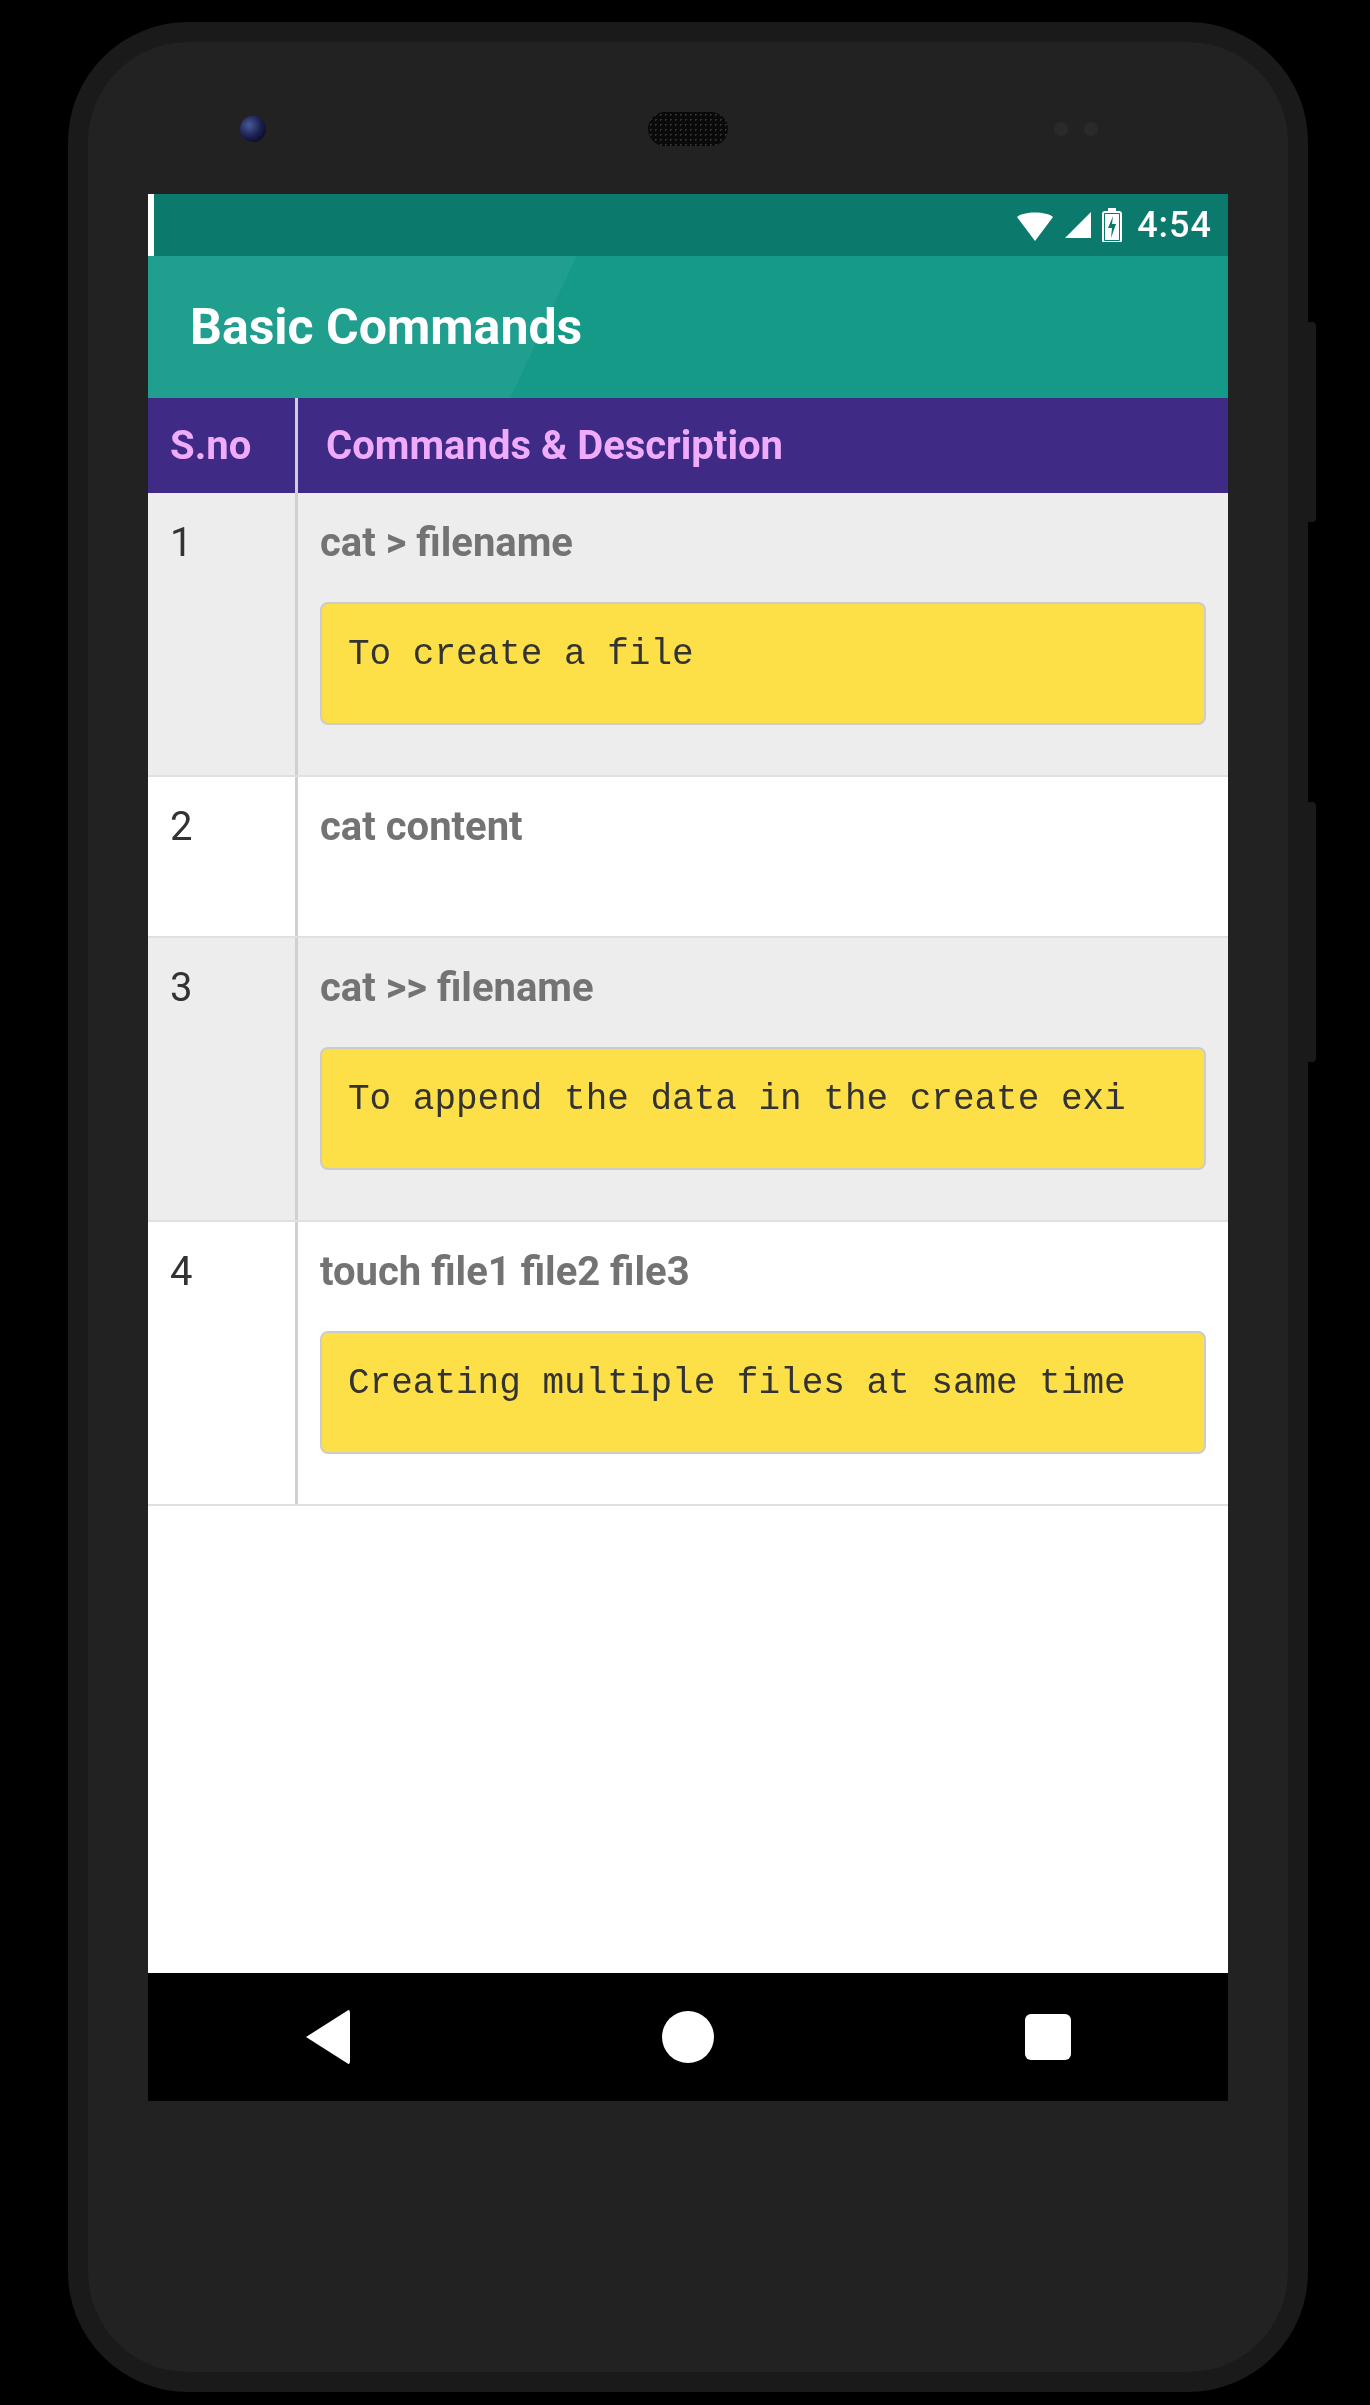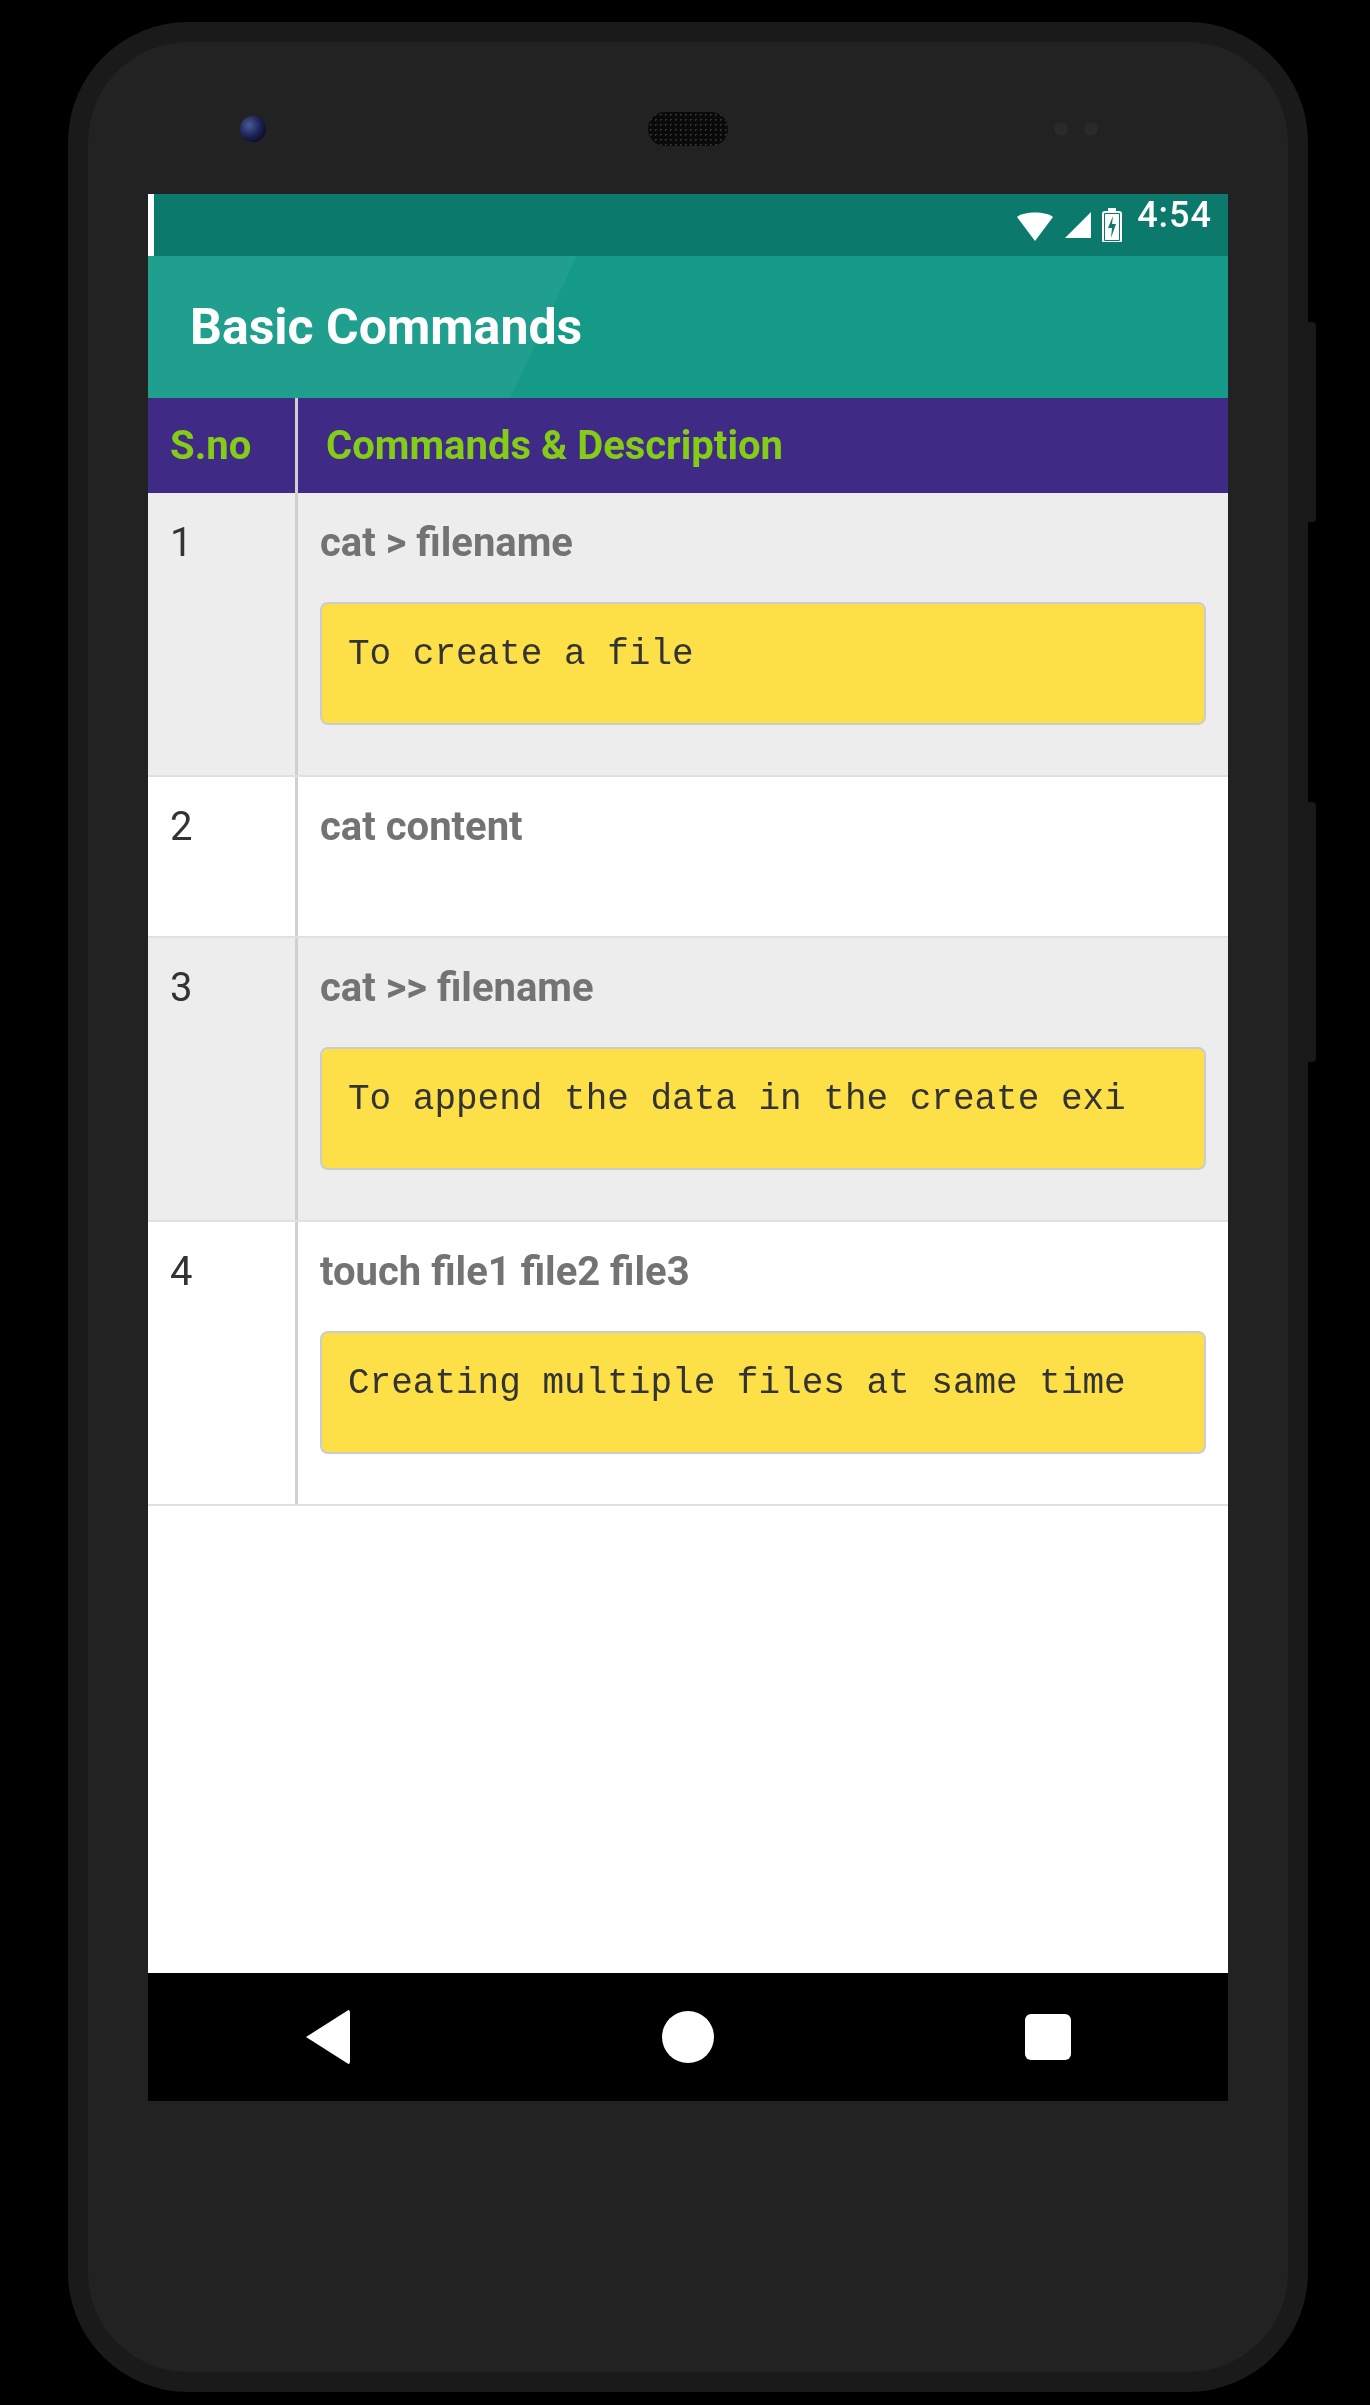--- a/index.html
+++ b/index.html
@@ -87,20 +87,21 @@
   height: 1779px;
   background: #fff;
   overflow: hidden;
 }
 
 
 .status-bar {
   height: 62px;
   background: #0b7a6c;
   display: flex;
+  align-items: center;
   justify-content: flex-end;
   padding: 0 16px;
   color: #fff;
   font-size: 36px;
   gap: 8px;
   margin-left: 6px;
 }
 .status-bar .time { font-weight: 500; margin-left: 6px; font-size: 36px; letter-spacing: 1px; }
 .status-icon { display: inline-flex; align-items: center; }
 
@@ -125,21 +126,21 @@
   color: #fff;
   font-size: 50px;
   font-weight: 700;
 }
 
 
 .table-wrap { position: relative; }
 .table-header {
   display: flex;
   background: #3f2a86;
-  color: #84cc16;
+  color: #f0abfc;
   font-weight: 700;
   font-size: 40px;
 }
 .col-sno {
   width: 150px;
   padding: 24px 14px 24px 22px;
   border-right: 3px solid #d0d0d0;
   flex-shrink: 0;
 }
 .col-desc {

